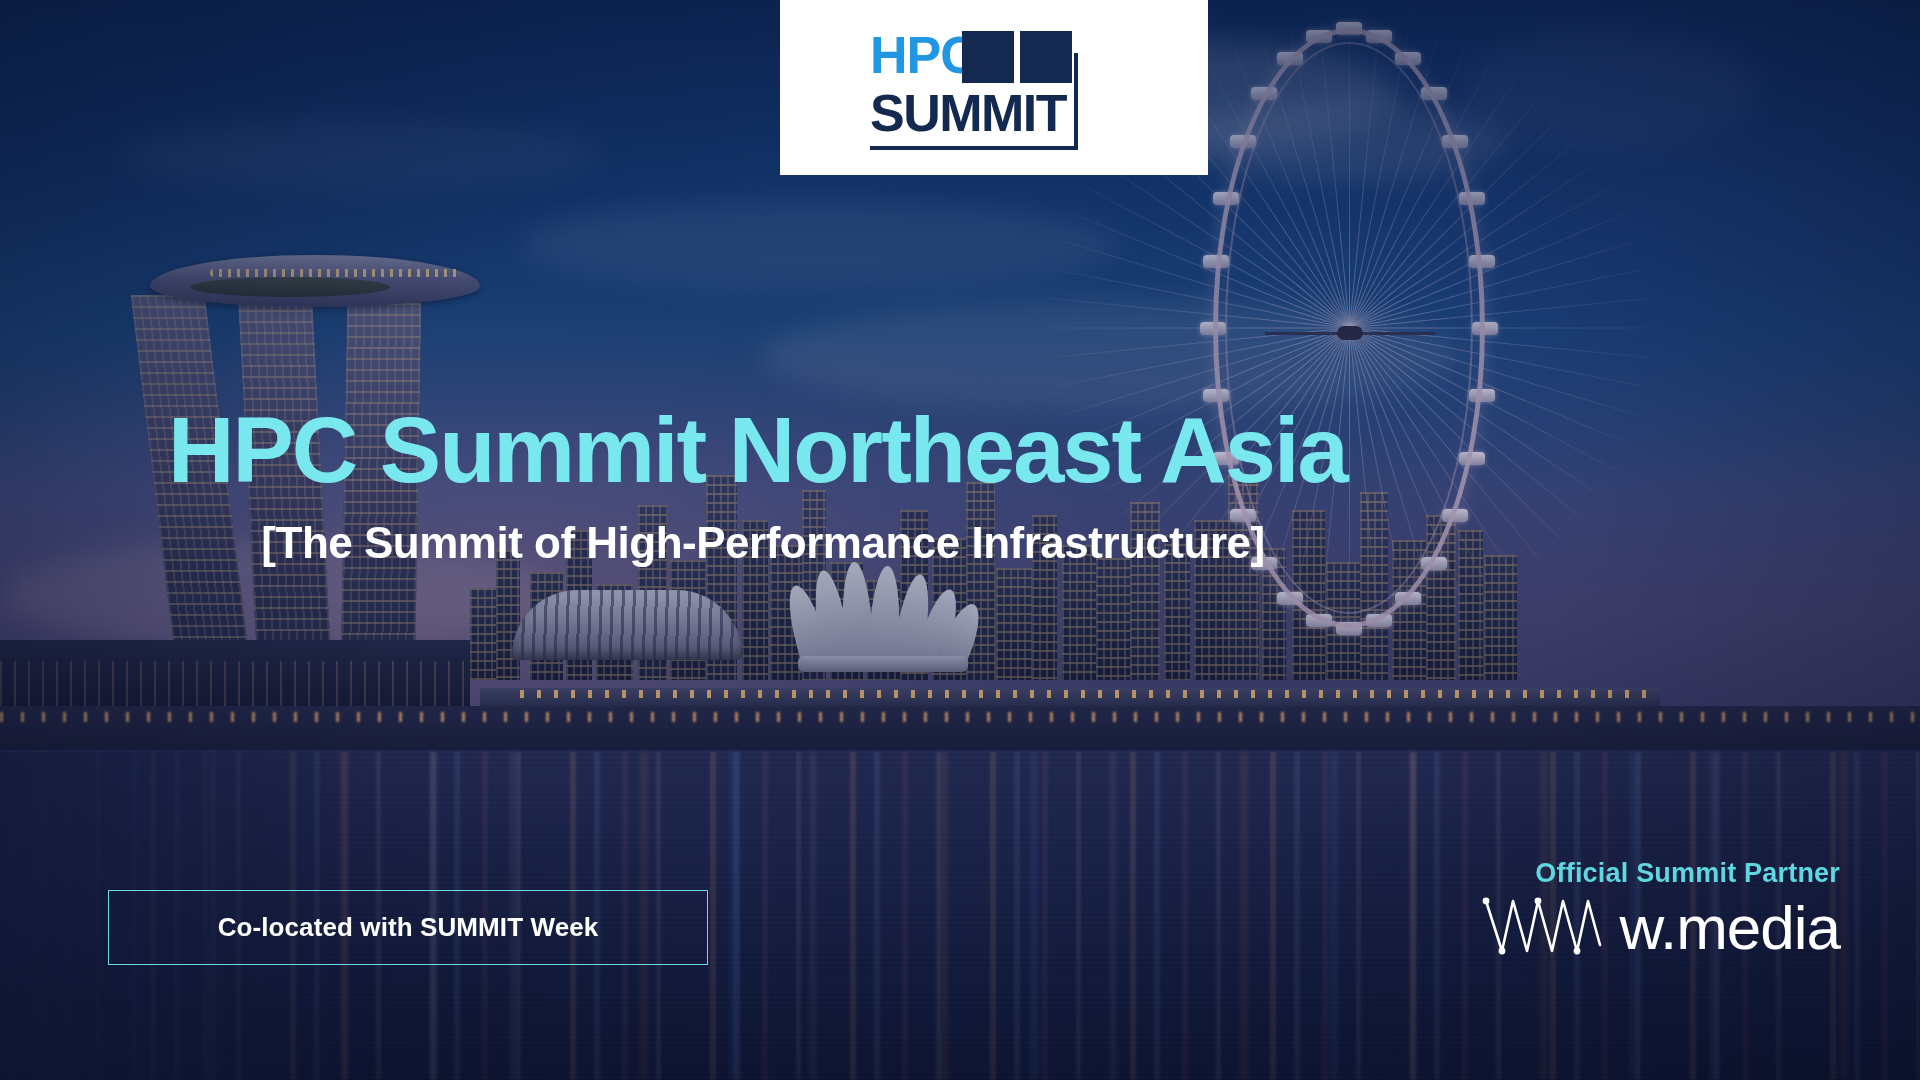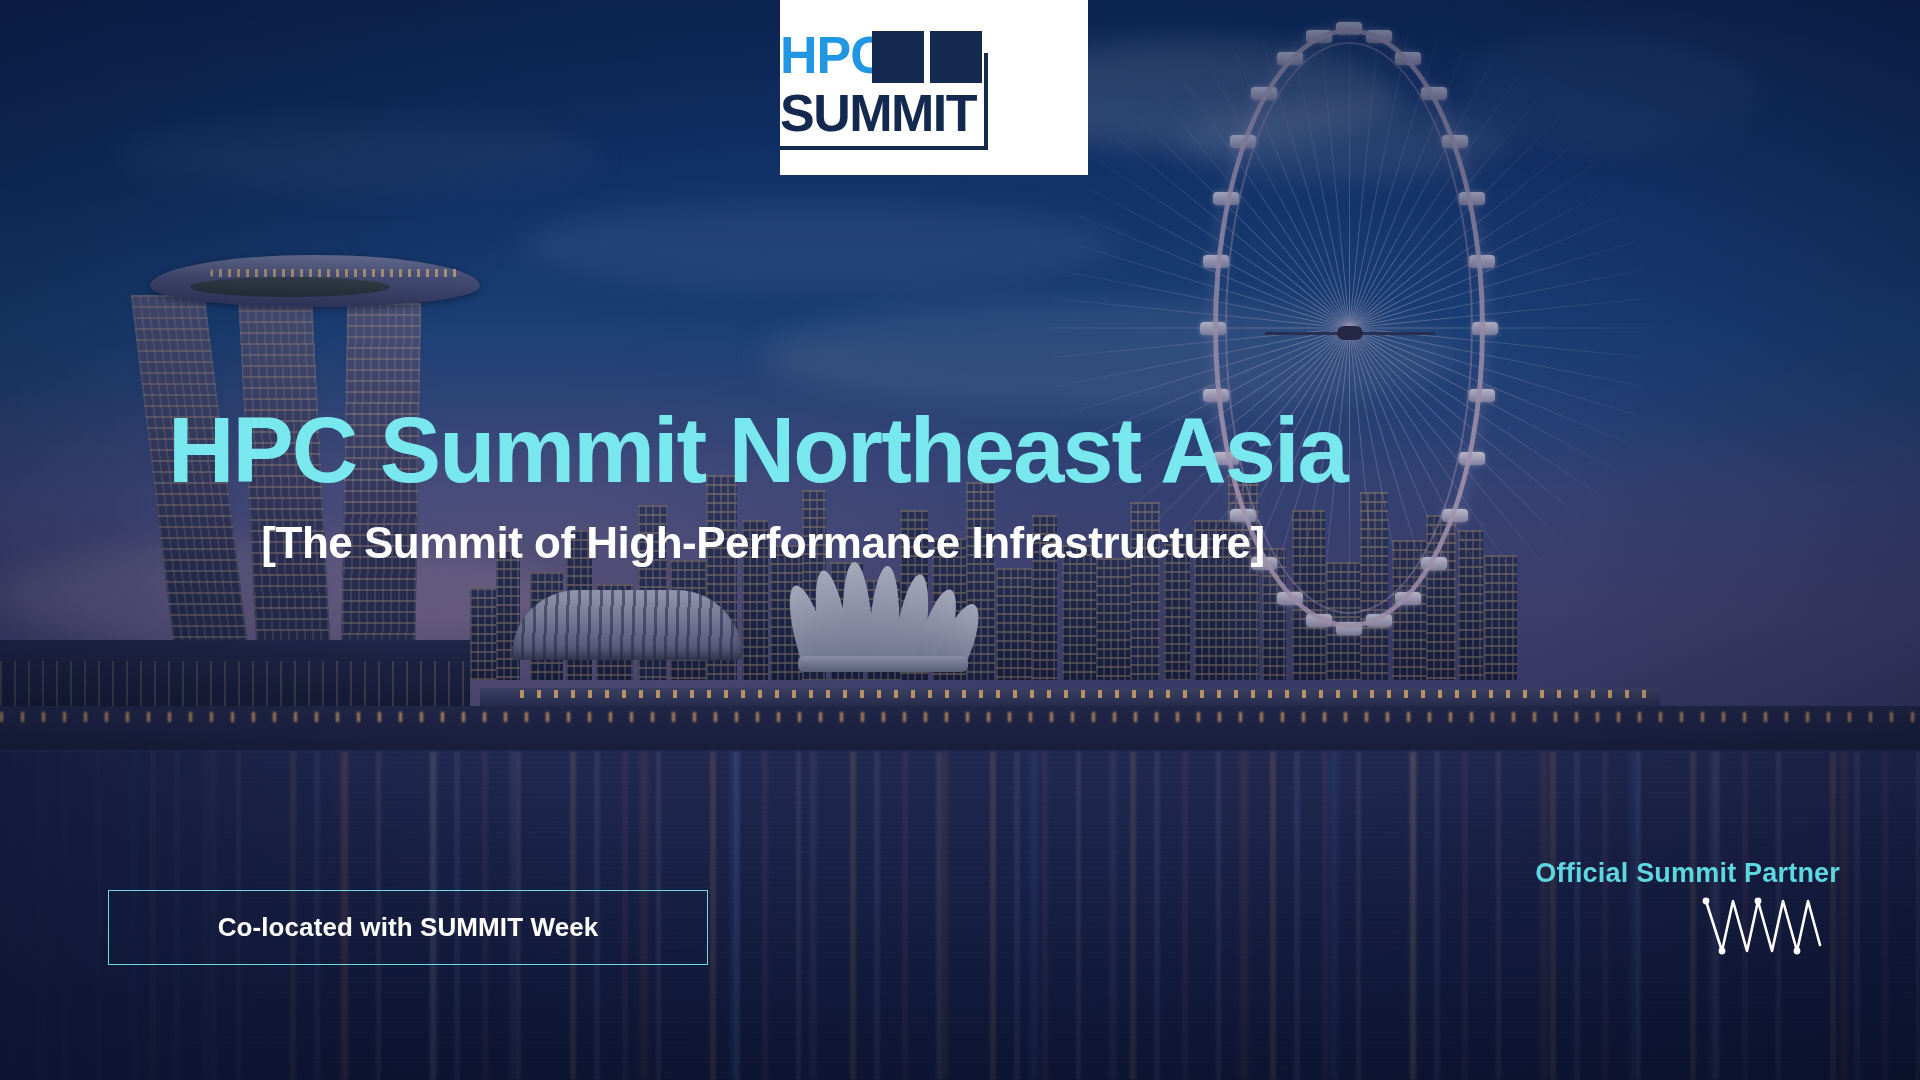--- a/index.html
+++ b/index.html
@@ -218,22 +218,22 @@
   .vignette{
     position:absolute; inset:0;
     background:radial-gradient(ellipse at 50% 48%, rgba(0,0,0,0) 45%, rgba(5,10,30,.45) 100%);
   }
 
   
   .content{ position:absolute; inset:0; }
 
   
   .logo-plate{
-    position:absolute; left:780px; top:0; width:308px; height:175px;
-    background:#ffffff; display:flex; align-items:center; 
+    position:absolute; left:780px; top:0; width:428px; height:175px;
+    background:#ffffff; display:flex; align-items:center; justify-content:center;
   }
   .logo-mark{ position:relative; width:248px; height:125px; }
   .logo-row1{ position:absolute; left:0; top:6px; display:flex; align-items:flex-start; }
   .logo-hpc{
     font-size:52px; font-weight:700; letter-spacing:-1px; line-height:.95;
     color:#2196e3; font-family:"Liberation Sans", sans-serif;
   }
   .sq{ background:#14294f; }
   .sq1{ position:absolute; left:92px; top:6px; width:52px; height:52px; }
   .sq2{ position:absolute; left:150px;top:6px; width:52px; height:52px; }
@@ -523,17 +523,18 @@
       <div class="partner-logo">
         <span class="wave">
           <svg width="126" height="66" viewBox="0 0 126 66" fill="none">
             <path d="M6 8 L22 58 L33 8 L47 58 L58 8 L72 58 L83 8 L97 58 L108 8 L120 52" stroke="#ffffff" stroke-width="2.6" stroke-linecap="round" stroke-linejoin="round"></path>
             <circle cx="6" cy="8" r="3.4" fill="#ffffff"></circle>
             <circle cx="22" cy="58" r="3.4" fill="#ffffff"></circle>
             <circle cx="58" cy="8" r="3.4" fill="#ffffff"></circle>
             <circle cx="97" cy="58" r="3.4" fill="#ffffff"></circle>
           </svg>
         </span>
+        <span class="wmedia">w.media</span>
       </div>
     </div>
 
   </div>
 </div>
 
 </body></html>

